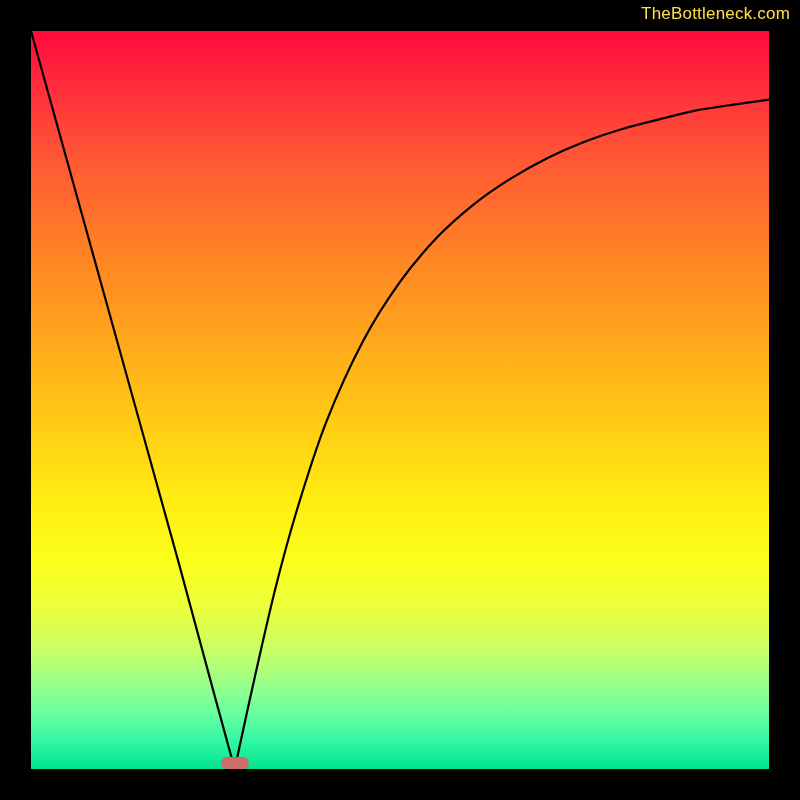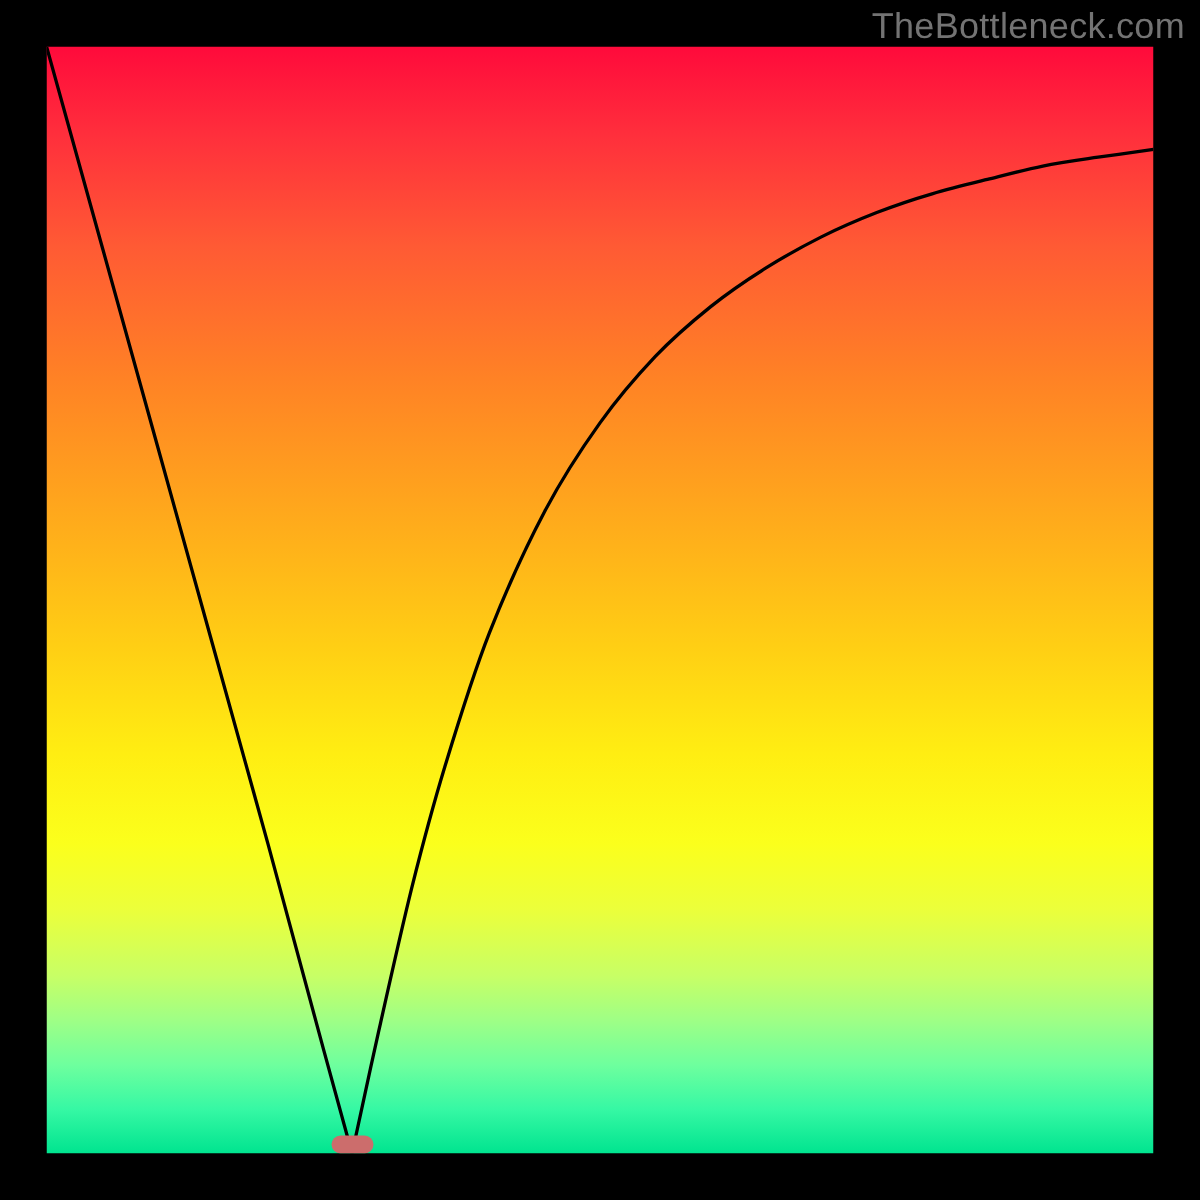--- a/index.html
+++ b/index.html
@@ -42,22 +42,22 @@
       #9eff86 88%,
       #6eff9e 92%,
       #36f8a4 96%,
       #00e48f 100%
     );
   }
   .watermark {
     position: absolute;
     top: 4px;
     right: 10px;
-    color: #737373;
-    font-size: 24px;
+    color: #fde047;
+    font-size: 17px;
     font-weight: 500;
     letter-spacing: 0.2px;
     user-select: none;
   }
   .marker {
     position: absolute;
     width: 28px;
     height: 12px;
     border-radius: 6px;
     background: #cc6d6c;

